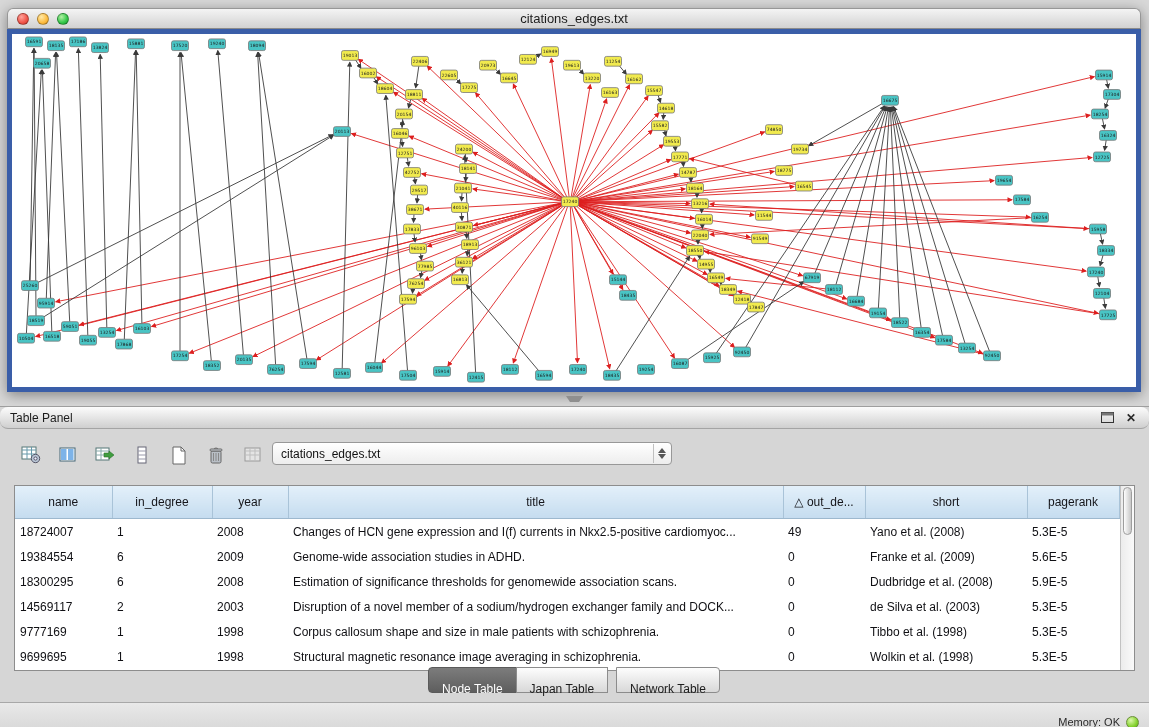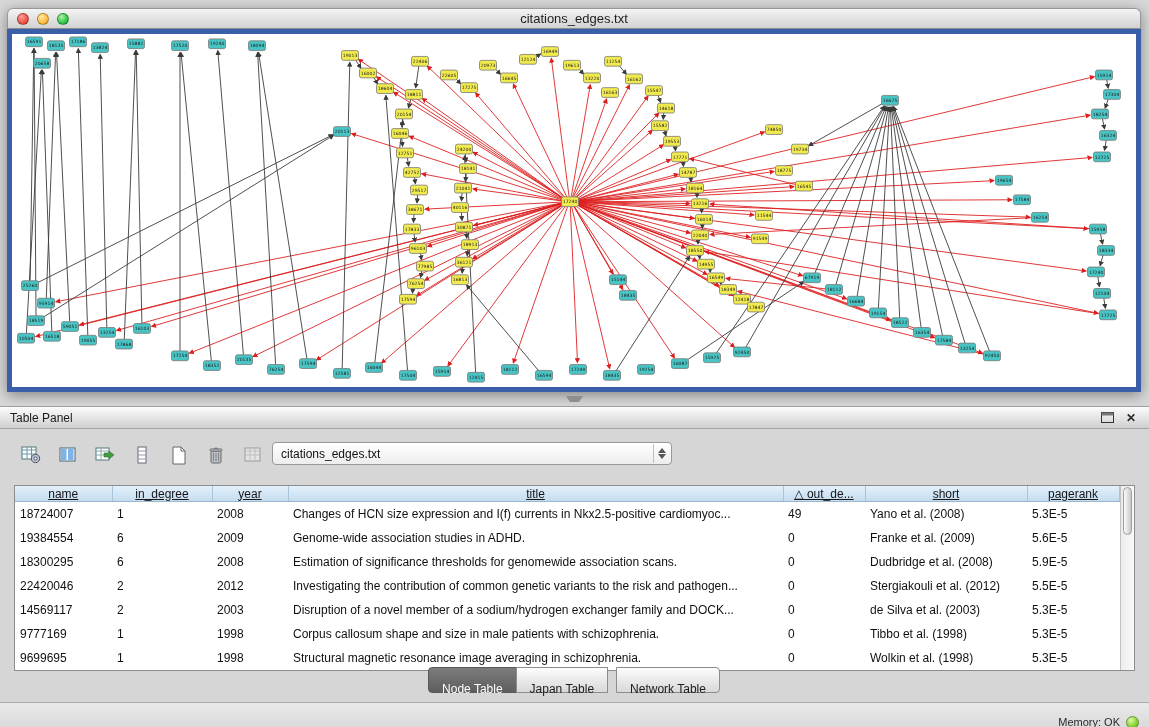--- a/index.html
+++ b/index.html
@@ -29,44 +29,44 @@
   svg g.node text{font-size:4.6px;text-anchor:middle;fill:#1c1c1c;font-family:"DejaVu Sans",sans-serif;}
   
   .splitter{position:absolute;top:392px;left:0;width:1149px;height:14px;}
   .grip{display:block;margin:4px auto 0;width:9px;height:6px;
     border-left:4px solid transparent;border-right:4px solid transparent;border-top:6px solid #8f8f8f;}
   
   .table-panel{position:absolute;top:406px;left:0;width:1149px;height:296px;
     background:#d6d6d6;border-top:1px solid #9e9e9e;box-sizing:border-box;}
   .panel-header{height:21px;background:linear-gradient(#fcfcfc,#cfcfcf);
     border-bottom:1px solid #a4a4a4;display:flex;align-items:center;
-    padding:0 10px;font-size:12px;color:#1c1c1c;}
+    padding:0 10px;font-size:12px;color:#1c1c1c;border-radius:8px;}
   .panel-header .spacer{flex:1;}
   .ph-icon{width:16px;height:14px;display:flex;align-items:center;justify-content:center;
     margin-left:8px;color:#2a2a2a;font-size:12px;font-weight:bold;cursor:default;}
   .toolbar{position:absolute;top:34px;left:18px;height:28px;display:flex;align-items:center;gap:11px;}
   .tb-btn{width:26px;height:24px;display:flex;align-items:center;justify-content:center;}
   .fx{font-family:"Liberation Serif",serif;font-style:italic;font-size:15px;color:#222;}
   .dropdown{position:absolute;top:35px;left:272px;width:400px;height:23px;
     border:1px solid #989898;border-radius:4px;background:linear-gradient(#ffffff,#ededed);
     display:flex;align-items:center;padding:0 2px 0 8px;font-size:12px;color:#111;box-sizing:border-box;}
   .dropdown .dd-label{flex:1;}
   .dd-arrows{width:15px;height:19px;display:flex;flex-direction:column;align-items:center;justify-content:center;gap:1px;
     border-left:1px solid #c0c0c0;}
   .dd-arrows i{display:block;width:0;height:0;border-left:4px solid transparent;border-right:4px solid transparent;}
   .dd-arrows .up{border-bottom:5px solid #555;}
   .dd-arrows .dn{border-top:5px solid #555;}
   .table-box{position:absolute;top:78px;left:14px;width:1121px;height:186px;
     border:1px solid #8d8d8d;background:#fff;display:flex;box-sizing:border-box;}
   table{border-collapse:collapse;table-layout:fixed;width:1104px;font-size:12px;}
   col.c-name{width:97px;}col.c-indeg{width:100px;}col.c-year{width:76px;}
   col.c-title{width:495px;}col.c-out{width:82px;}col.c-short{width:162px;}col.c-pr{width:92px;}
-  thead th{height:15px;background:linear-gradient(#e3f0fa,#c5dcef);
+  thead th{height:32px;background:linear-gradient(#e3f0fa,#c5dcef);
     border-right:1px solid #a9c3d8;border-bottom:1px solid #9db8ce;
-    font-weight:normal;font-size:12px;color:#15151a;overflow:hidden;white-space:nowrap;padding:0 3px;text-decoration:underline;}
+    font-weight:normal;font-size:12px;color:#15151a;overflow:hidden;white-space:nowrap;padding:0 3px;}
   tbody td{height:16px;padding:0 5px;white-space:nowrap;overflow:hidden;color:#101014;border:none;}
   tbody td.center{}
   .vscroll{width:16px;background:linear-gradient(to right,#ececec,#fafafa);
     border-left:1px solid #c2c2c2;position:relative;}
   .vthumb{position:absolute;top:1px;left:2px;right:2px;height:46px;border-radius:6px;
     background:linear-gradient(to right,#fdfdfd,#c7c7c7);border:1px solid #9d9d9d;}
   .tabs{position:absolute;bottom:9px;left:0;width:100%;display:flex;justify-content:center;}
   .tab{height:21px;padding:12px 13px;font-size:12px;line-height:19px;
     border:1px solid #8c8c8c;background:linear-gradient(#fdfdfd,#d8d8d8);
     color:#1c1c1c;margin-left:-1px;box-sizing:border-box;}
@@ -856,21 +856,21 @@
             <th>△ out_de...</th>
             <th>short</th>
             <th>pagerank</th>
           </tr>
         </thead>
       <tbody>
           <tr>
             <td>18724007</td>
             <td>1</td>
             <td>2008</td>
-            <td>Changes of HCN size expression and I(f) currents in Nkx2.5-positive cardiomyoc...</td>
+            <td>Changes of HCN gene expression and I(f) currents in Nkx2.5-positive cardiomyoc...</td>
             <td>49</td>
             <td class="center">Yano et al. (2008)</td>
             <td>5.3E-5</td>
           </tr>
           <tr>
             <td>19384554</td>
             <td>6</td>
             <td>2009</td>
             <td>Genome-wide association studies in ADHD.</td>
             <td>0</td>
@@ -878,29 +878,20 @@
             <td>5.6E-5</td>
           </tr>
           <tr>
             <td>18300295</td>
             <td>6</td>
             <td>2008</td>
             <td>Estimation of significance thresholds for genomewide association scans.</td>
             <td>0</td>
             <td class="center">Dudbridge et al. (2008)</td>
             <td>5.9E-5</td>
-          </tr>
-          <tr>
-            <td>22420046</td>
-            <td>2</td>
-            <td>2012</td>
-            <td>Investigating the contribution of common genetic variants to the risk and pathogen...</td>
-            <td>0</td>
-            <td class="center">Stergiakouli et al. (2012)</td>
-            <td>5.5E-5</td>
           </tr>
           <tr>
             <td>14569117</td>
             <td>2</td>
             <td>2003</td>
             <td>Disruption of a novel member of a sodium/hydrogen exchanger family and DOCK...</td>
             <td>0</td>
             <td class="center">de Silva et al. (2003)</td>
             <td>5.3E-5</td>
           </tr>

